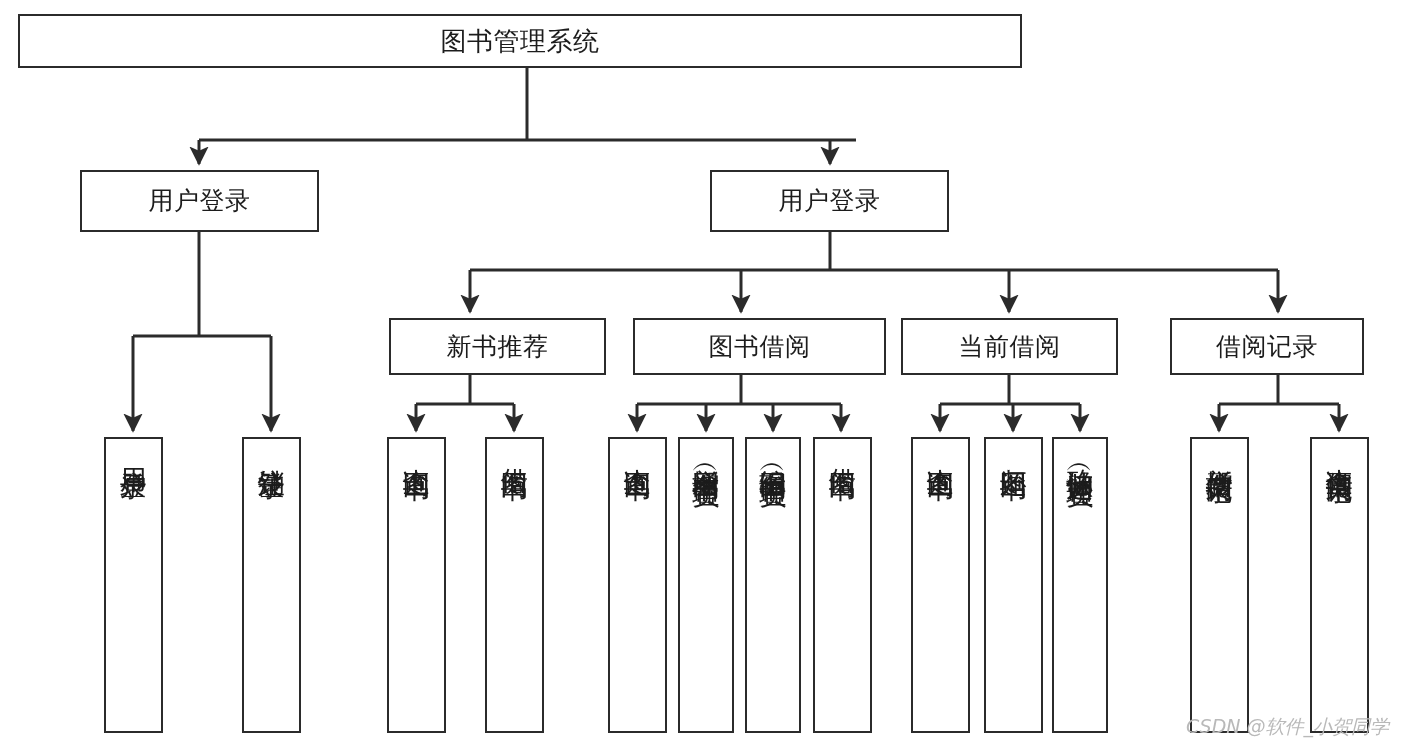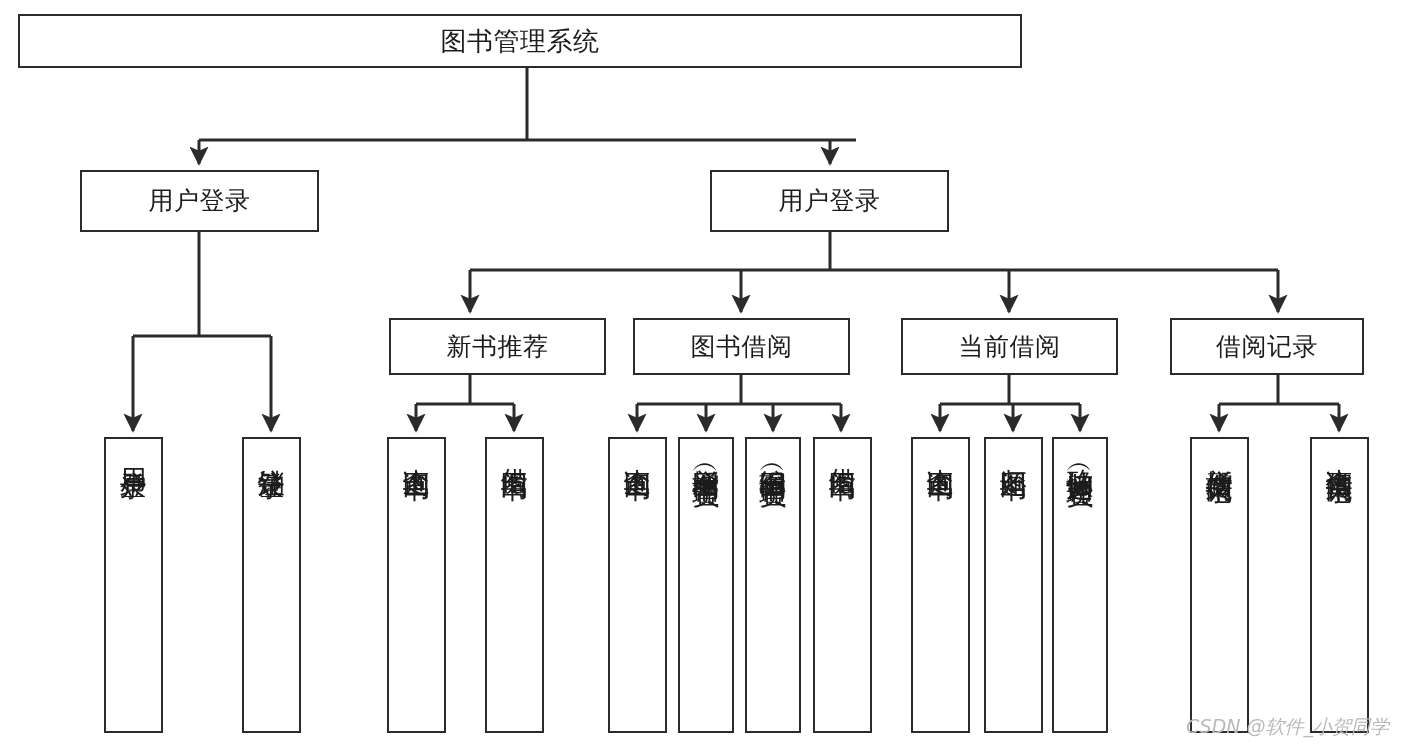--- a/index.html
+++ b/index.html
@@ -140,21 +140,21 @@
   <div class="node h" id="l2-0" style="left: 80px; top: 170px; width: 239px; height: 62px;">
     <span class="lbl">用户登录</span>
   </div>
   <div class="node h" id="l2-1" style="left: 710px; top: 170px; width: 239px; height: 62px;">
     <span class="lbl">用户登录</span>
   </div>
 
   <div class="node h" id="l3-0" style="left: 362px; top: 318px; width: 217px; height: 57px; margin-left: 27px;">
     <span class="lbl">新书推荐</span>
   </div>
-  <div class="node h" id="l3-1" style="left: 633px; top: 318px; width: 217px; height: 57px;">
+  <div class="node h" id="l3-1" style="left: 633px; top: 318px; width: 253px; height: 57px;">
     <span class="lbl">图书借阅</span>
   </div>
   <div class="node h" id="l3-2" style="left: 901px; top: 318px; width: 217px; height: 57px;">
     <span class="lbl">当前借阅</span>
   </div>
   <div class="node h" id="l3-3" style="left: 1170px; top: 318px; width: 194px; height: 57px;">
     <span class="lbl">借阅记录</span>
   </div>
 
   <div class="node v" id="lf-0" style="left: 104px; top: 437px; width: 59px; height: 296px;">

